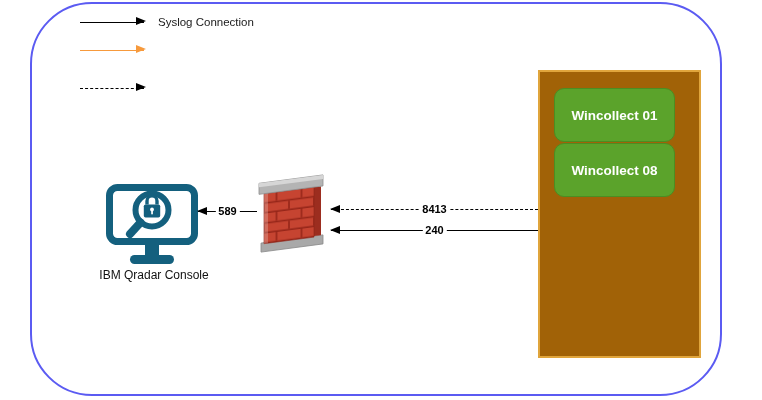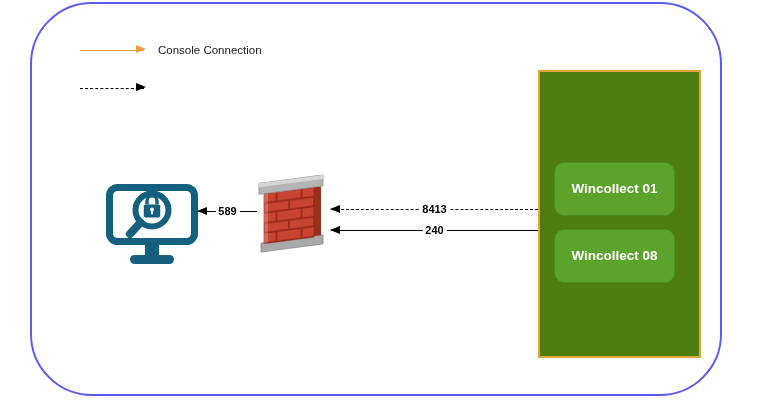--- a/index.html
+++ b/index.html
@@ -35,54 +35,58 @@
   
   .console-icon { position:absolute; left:106px; top:184px; }
   .console-label { position:absolute; left:86px; top:268px; width:136px; text-align:center;
                    font-size:12px; color:#111; white-space:nowrap; }
 
   
   .firewall-icon { position:absolute; left:252px; top:170px; }
 
   
   .panel { position:absolute; left:538px; top:70px; width:163px; height:288px;
-           background:#4d7c0f; border:2px solid #e0a53c;
-           display:flex; flex-direction:column; gap:13px; padding:16px 0 0 14px;justify-content:center; }
+           background:#a16207; border:2px solid #e0a53c;
+           display:flex; flex-direction:column; gap:1px; padding:16px 0 0 14px; }
   .node { width:121px; height:54px; background:#5ba32b; border:1.5px solid #4c8d22;
           border-radius:10px; display:flex; align-items:center; justify-content:center;
           color:#fff; font-weight:bold; font-size:13.5px; }
 </style>
 </head>
 <body>
 
 <div class="stage">
 
   <div class="frame"></div>
 
+  <div class="legend-row" style="top:15px">
+    <span class="larrow"></span>
+    <span class="llabel">Syslog Connection</span>
+  </div>
   <div class="legend-row" style="top:43px">
     <span class="larrow orange"></span>
-    <span class="llabel">Console Connection</span>
   </div>
   <div class="legend-row" style="top:81px">
     <span class="larrow dashed"></span>
   </div>
 
   <div class="console-icon">
     <svg width="92" height="84" viewBox="0 0 92 84">
       <rect x="3.5" y="3.5" width="85" height="54" rx="8" fill="#ffffff" stroke="#14607e" stroke-width="7"></rect>
       <rect x="39" y="57" width="14" height="14" fill="#14607e"></rect>
       <rect x="24" y="71" width="44" height="9" rx="4.5" fill="#14607e"></rect>
       <circle cx="46" cy="26" r="16.5" fill="#ffffff" stroke="#14607e" stroke-width="6"></circle>
       <line x1="34.5" y1="38.5" x2="24" y2="50" stroke="#14607e" stroke-width="8" stroke-linecap="round"></line>
       <path d="M41 20.5 v-3.6 a5 5 0 0 1 10 0 v3.6" fill="none" stroke="#14607e" stroke-width="3.4"></path>
       <rect x="37.8" y="20.5" width="16.4" height="13" rx="1.8" fill="#14607e"></rect>
       <circle cx="46" cy="25.5" r="1.9" fill="#ffffff"></circle>
       <rect x="45.2" y="26.5" width="1.7" height="3.8" fill="#ffffff"></rect>
     </svg>
   </div>
+  <div class="console-label">IBM Qradar Console</div>
 
   <div class="firewall-icon">
     <svg width="84" height="92" viewBox="0 0 84 92">
       <defs>
         <pattern id="bricks" width="25" height="20" patternUnits="userSpaceOnUse" patternTransform="translate(10,14)">
           <rect width="25" height="20" fill="#c64431"></rect>
           <rect y="8.7" width="25" height="1.6" fill="#962619"></rect>
           <rect y="18.4" width="25" height="1.6" fill="#962619"></rect>
           <rect x="11.7" width="1.6" height="8.7" fill="#962619"></rect>
           <rect x="-0.8" y="10.3" width="1.6" height="8.1" fill="#962619"></rect>

